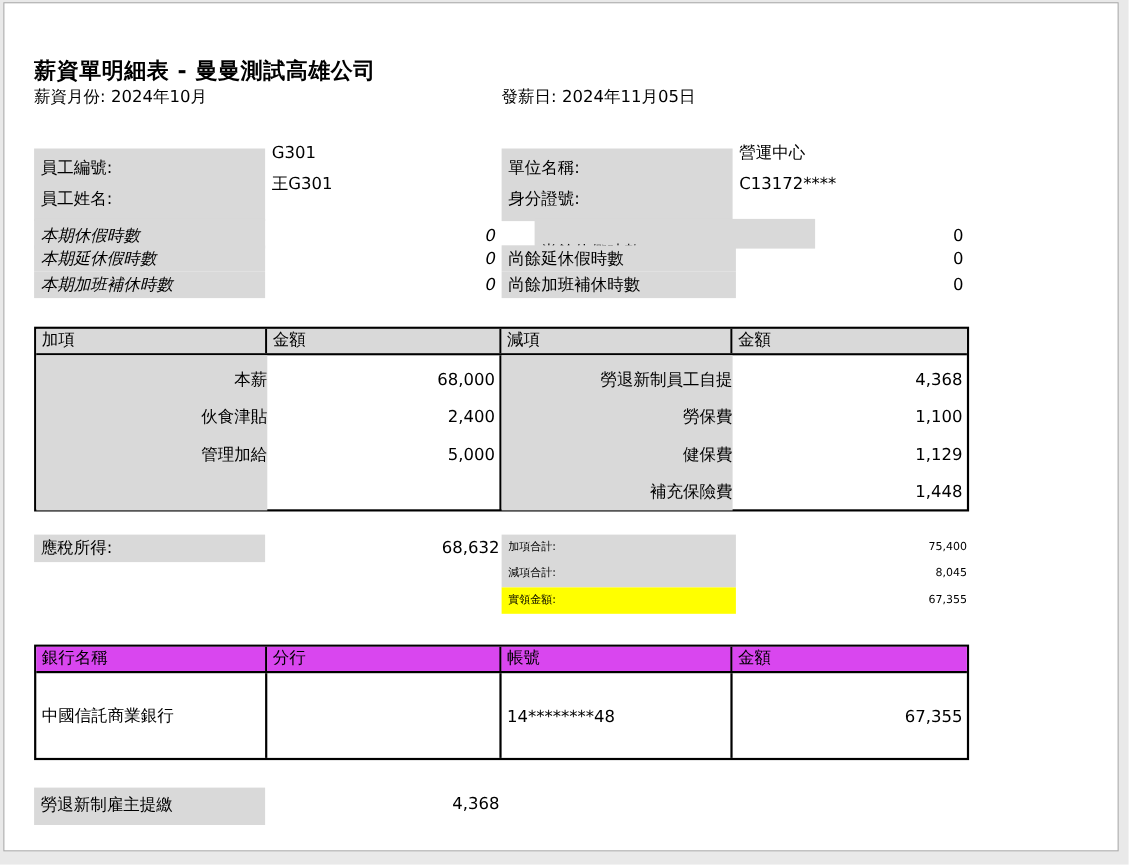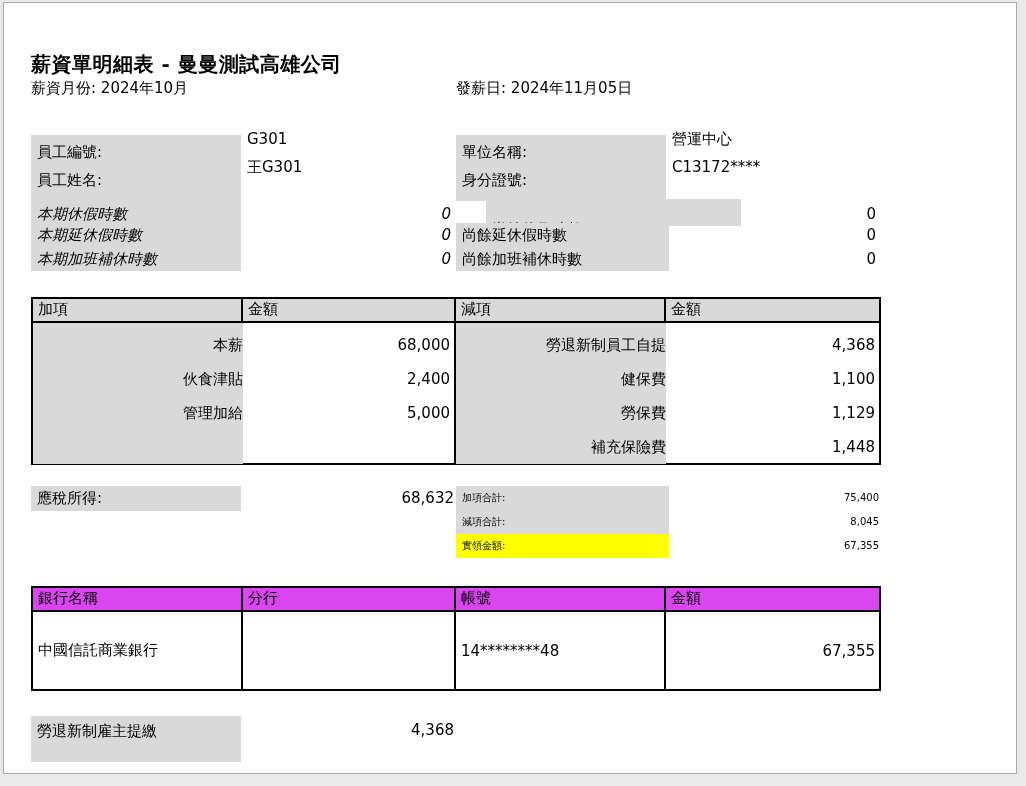--- a/index.html
+++ b/index.html
@@ -62,21 +62,21 @@
     background:#d946ef; height:22px; line-height:21px; font-size:15px;
     padding-left:5px; border-right:2px solid #000;
   }
   .bk-header > div:last-child { border-right:none; }
   .bk-body { display:grid; grid-template-columns:210px 213px 210px 213px; height:77px; }
   .bk-body > div {
     border-right:2px solid #000; font-size:15px; display:flex; align-items:center; padding-left:5px;
   }
   .bk-body > div:last-child { border-right:none; justify-content:flex-end; padding-right:4px; }
   
-  .foot-lbl { left:27px; top:713px; width:210px; height:46px; line-height:24px; padding:3px 0 0 6px; font-size:15px; }
+  .foot-lbl { left:27px; top:713px; width:210px; height:34px; line-height:24px; padding:3px 0 0 6px; font-size:15px; }
   .foot-val { left:237px; top:713px; width:215px; height:24px; line-height:28px; text-align:right; padding-right:2px; font-size:15px; }
 </style>
 </head>
 <body>
 
 <div class="page">
 
   <div class="abs title">薪資單明細表 - 曼曼測試高雄公司</div>
   <div class="abs subrow" style="left:27px;">
     <span>薪資月份:</span>
@@ -149,22 +149,22 @@
         <div class="cellrow"></div>
       </div>
       <div class="pt-col amounts divider">
         <div class="cellrow">68,000</div>
         <div class="cellrow">2,400</div>
         <div class="cellrow">5,000</div>
         <div class="cellrow"></div>
       </div>
       <div class="pt-col labels">
         <div class="cellrow">勞退新制員工自提</div>
+        <div class="cellrow">勞保費</div>
         <div class="cellrow">健保費</div>
-        <div class="cellrow">勞保費</div>
         <div class="cellrow">補充保險費</div>
       </div>
       <div class="pt-col amounts">
         <div class="cellrow">4,368</div>
         <div class="cellrow">1,100</div>
         <div class="cellrow">1,129</div>
         <div class="cellrow">1,448</div>
       </div>
     </div>
   </div>

